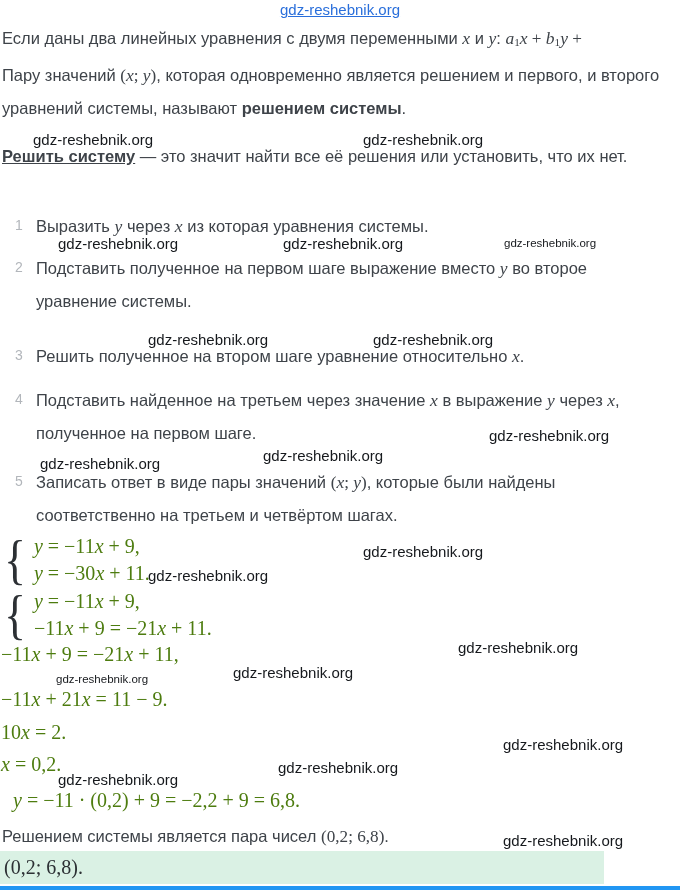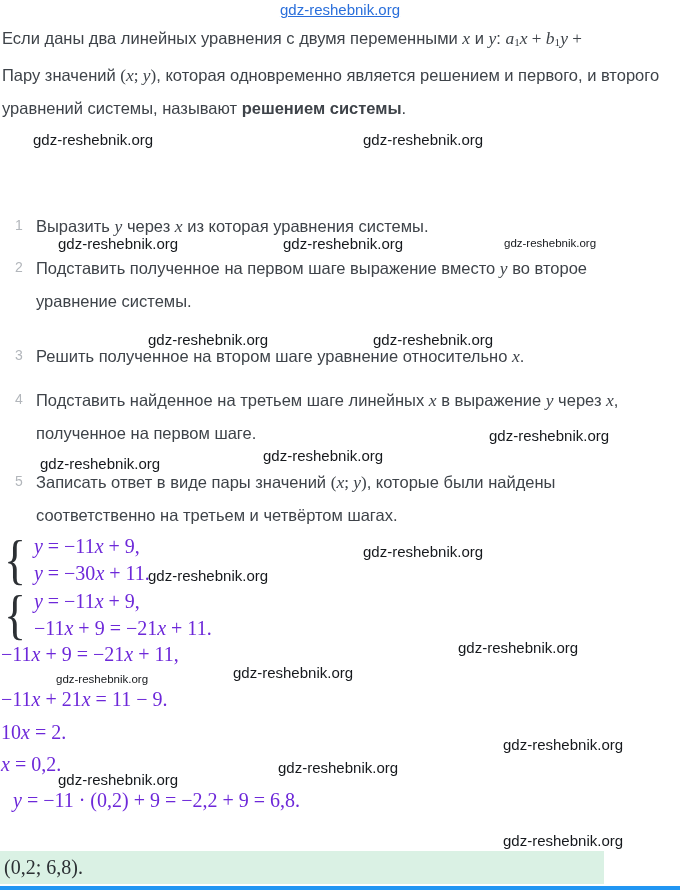--- a/index.html
+++ b/index.html
@@ -18,21 +18,21 @@
   .step .num{position:absolute;left:15px;top:7px;font-size:14px;color:#b2b6bb;}
   .step-text{margin-left:36px;width:600px;font-size:16.5px;line-height:33px;}
 
   .seg{display:inline;}
   .seg.v{font-family:"Liberation Serif","DejaVu Serif",serif;font-style:italic;font-size:1.06em;}
   .seg.m{font-family:"Liberation Serif","DejaVu Serif",serif;font-size:1.04em;}
   .seg.sub{font-family:"Liberation Serif","DejaVu Serif",serif;font-size:0.68em;vertical-align:-0.22em;}
   .seg.b{font-weight:bold;}
   .seg.bu{font-weight:bold;text-decoration:underline;}
 
-  .math-line{font-family:"Liberation Serif","DejaVu Serif",serif;font-size:20px;line-height:27px;color:#6d28d9;}
+  .math-line{font-family:"Liberation Serif","DejaVu Serif",serif;font-size:20px;line-height:27px;color:#4d7c0f;}
   .math-line .seg{font-size:20px;}
   .math-line .seg.v{font-size:20px;}
   .abs{position:absolute;}
 
   .system{position:absolute;display:flex;align-items:center;}
   .brace{display:inline-block;font-family:"Liberation Serif","DejaVu Serif",serif;font-size:54px;
          line-height:56px;color:#2c3034;margin-right:6px;transform:scaleX(0.85);}
 
   .conclusion{top:820px;left:2px;width:676px;}
 
@@ -50,36 +50,37 @@
 
 <div class="page">
 
   <a class="top-link">gdz-reshebnik.org</a>
 
   <div class="para intro">
     <div class="nowrap-line"><span class="seg n">Если даны два линейных уравнения с двумя переменными </span><span class="seg v">x</span><span class="seg n"> и </span><span class="seg v">y</span><span class="seg n">: </span><span class="seg v">a</span><span class="seg sub">1</span><span class="seg v">x</span><span class="seg m"> + </span><span class="seg v">b</span><span class="seg sub">1</span><span class="seg v">y</span><span class="seg m"> +</span></div>
     <div><span class="seg n">Пару значений </span><span class="seg m">(</span><span class="seg v">x</span><span class="seg m">;  </span><span class="seg v">y</span><span class="seg m">)</span><span class="seg n">, которая одновременно является решением и первого, и второго уравнений системы, называют </span><span class="seg b">решением системы</span><span class="seg n">.</span></div>
   </div>
 
+  <div class="para solve"><span class="seg bu">Решить систему</span><span class="seg n"> — это значит найти все её решения или установить, что их нет.</span></div>
 
   <div class="step" style="top:210px">
     <span class="num">1</span>
     <div class="step-text"><span class="seg n">Выразить </span><span class="seg v">y</span><span class="seg n"> через </span><span class="seg v">x</span><span class="seg n"> из которая уравнения системы.</span></div>
   </div>
   <div class="step" style="top:252px">
     <span class="num">2</span>
     <div class="step-text"><span class="seg n">Подставить полученное на первом шаге выражение вместо </span><span class="seg v">y</span><span class="seg n"> во второе уравнение системы.</span></div>
   </div>
   <div class="step" style="top:340px">
     <span class="num">3</span>
     <div class="step-text"><span class="seg n">Решить полученное на втором шаге уравнение относительно </span><span class="seg v">x</span><span class="seg n">.</span></div>
   </div>
   <div class="step" style="top:384px">
     <span class="num">4</span>
-    <div class="step-text"><span class="seg n">Подставить найденное на третьем шаге линейных </span><span class="seg v">x</span><span class="seg n"> в выражение </span><span class="seg v">y</span><span class="seg n"> через </span><span class="seg v">x</span><span class="seg n">, полученное на первом шаге.</span></div>
+    <div class="step-text"><span class="seg n">Подставить найденное на третьем через значение </span><span class="seg v">x</span><span class="seg n"> в выражение </span><span class="seg v">y</span><span class="seg n"> через </span><span class="seg v">x</span><span class="seg n">, полученное на первом шаге.</span></div>
   </div>
   <div class="step" style="top:466px">
     <span class="num">5</span>
     <div class="step-text"><span class="seg n">Записать ответ в виде пары значений </span><span class="seg m">(</span><span class="seg v">x</span><span class="seg m">; </span><span class="seg v">y</span><span class="seg m">)</span><span class="seg n">, которые были найдены соответственно на третьем и четвёртом шагах.</span></div>
   </div>
 
   <div class="system" style="top:532px;left:2px">
     <span class="brace">{</span>
     <div class="sys-lines">
       <div class="math-line"><span class="seg v">y</span><span class="seg m"> = −11</span><span class="seg v">x</span><span class="seg m"> + 9,</span></div>
@@ -94,20 +95,21 @@
       <div class="math-line"><span class="seg m">−11</span><span class="seg v">x</span><span class="seg m"> + 9 = −21</span><span class="seg v">x</span><span class="seg m"> + 11.</span></div>
     </div>
   </div>
 
   <div class="math-line abs" style="top:641px;left:1px"><span class="seg m">−11</span><span class="seg v">x</span><span class="seg m"> + 9 = −21</span><span class="seg v">x</span><span class="seg m"> + 11,</span></div>
   <div class="math-line abs" style="top:686px;left:1px"><span class="seg m">−11</span><span class="seg v">x</span><span class="seg m"> + 21</span><span class="seg v">x</span><span class="seg m"> = 11 − 9.</span></div>
   <div class="math-line abs" style="top:719px;left:1px"><span class="seg m">10</span><span class="seg v">x</span><span class="seg m"> = 2.</span></div>
   <div class="math-line abs" style="top:751px;left:1px"><span class="seg v">x</span><span class="seg m"> = 0,2.</span></div>
   <div class="math-line abs" style="top:787px;left:13px"><span class="seg v">y</span><span class="seg m"> = −11 · (0,2) + 9 = −2,2 + 9 = 6,8.</span></div>
 
+  <div class="para conclusion"><span class="seg n">Решением системы является пара чисел </span><span class="seg m">(0,2; 6,8)</span><span class="seg n">.</span></div>
 
   <div class="answer">
     <span class="answer-text">(0,2; 6,8).</span>
   </div>
 
   <div class="bottom-bar"></div>
 
   <span class="wm" style="left:33px;top:131px">gdz-reshebnik.org</span>
   <span class="wm" style="left:363px;top:131px">gdz-reshebnik.org</span>
   <span class="wm" style="left:58px;top:235px">gdz-reshebnik.org</span>

